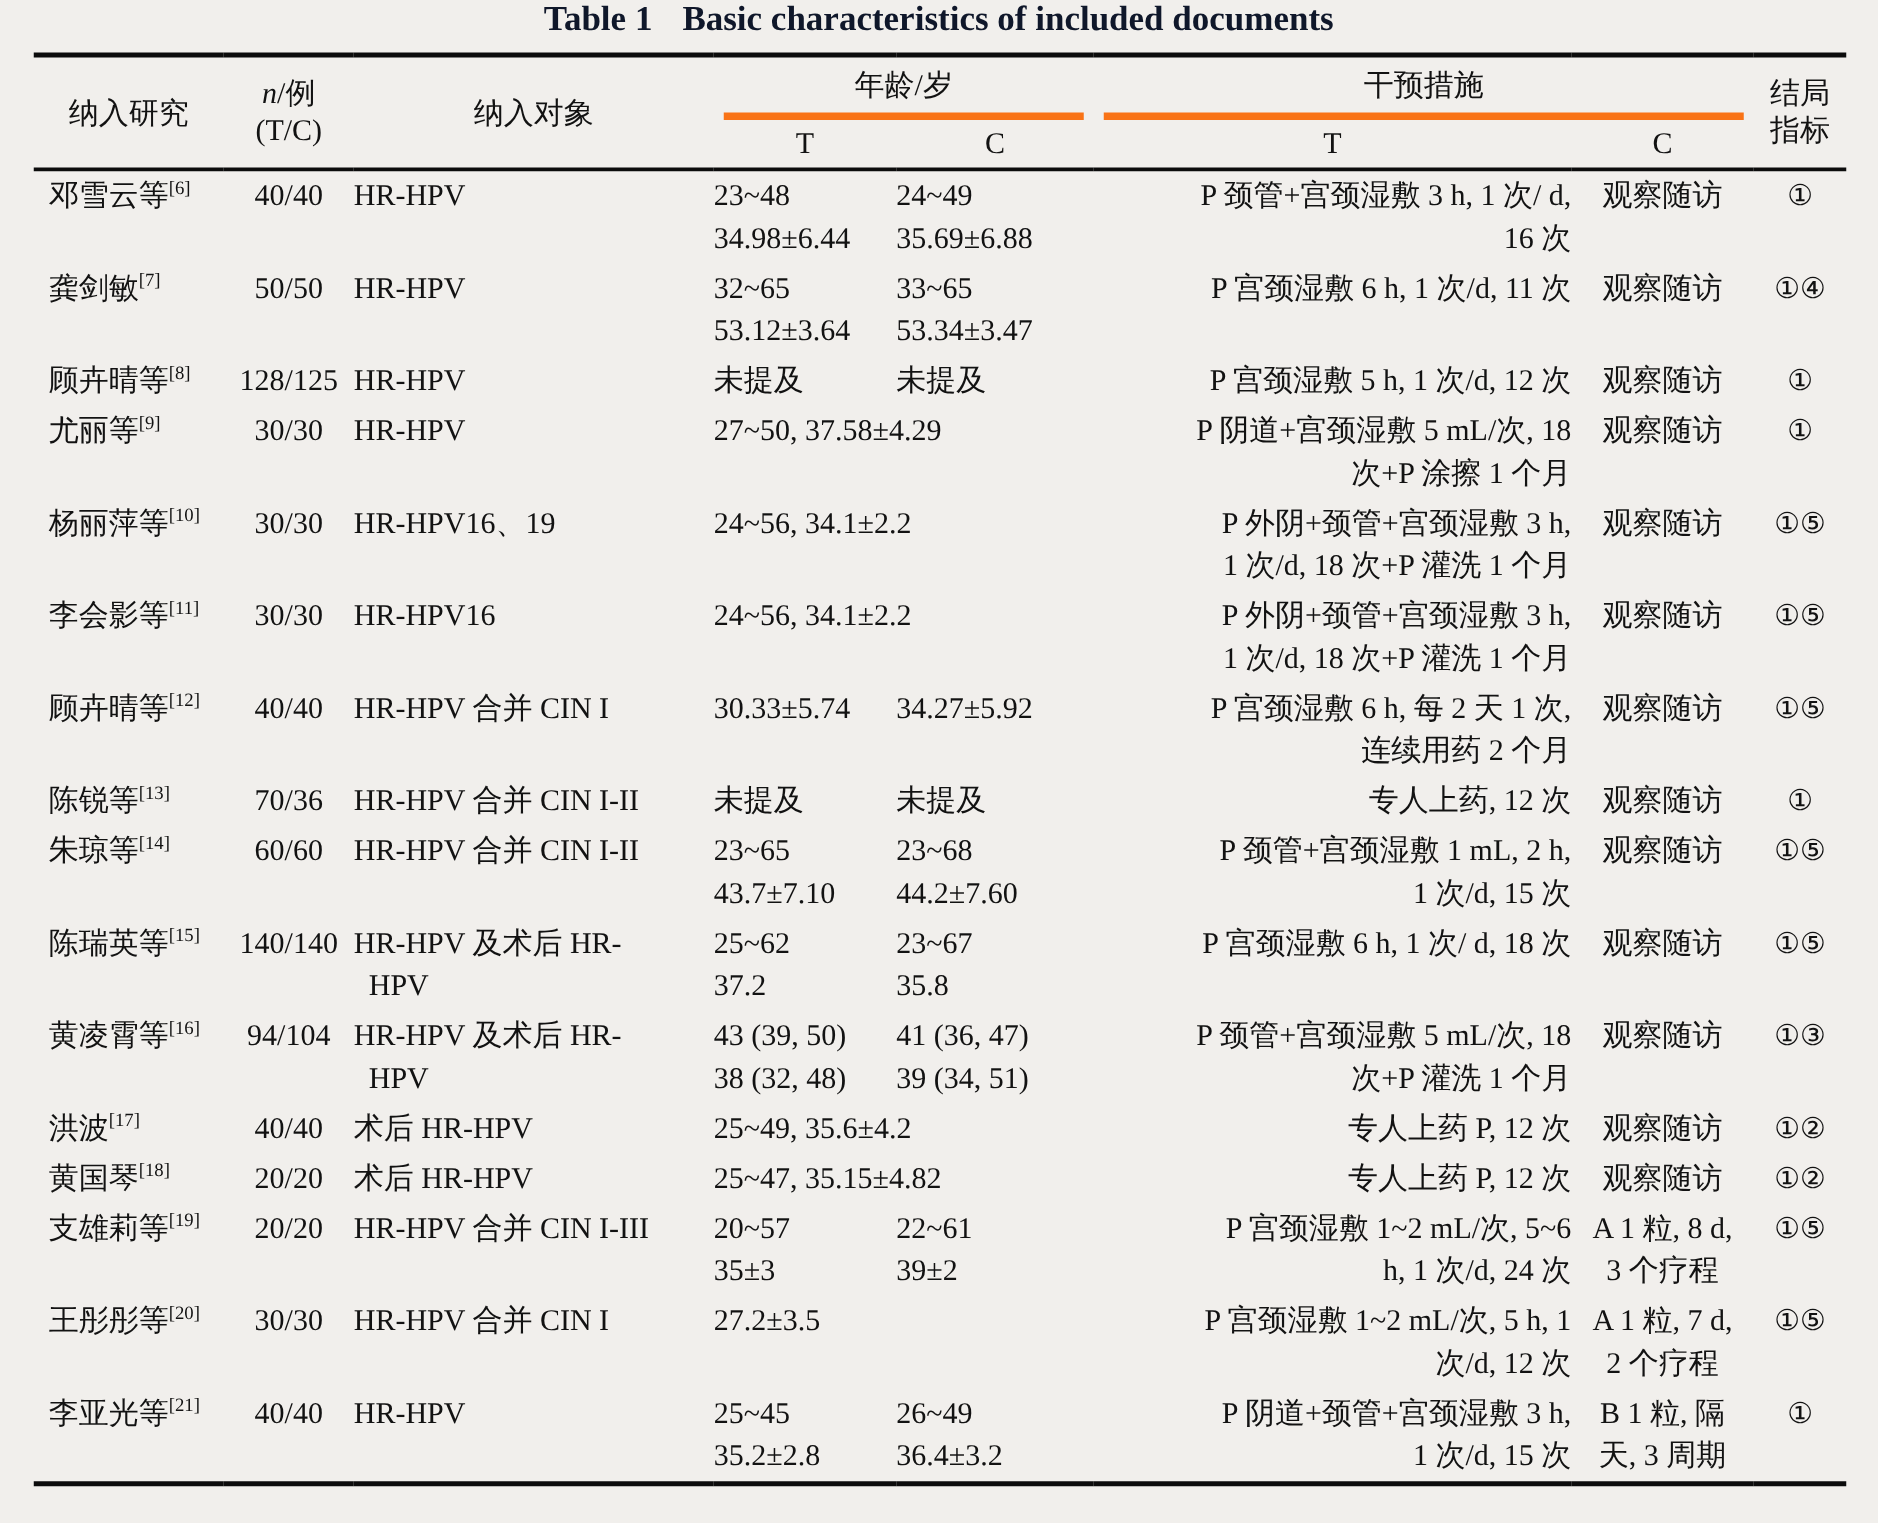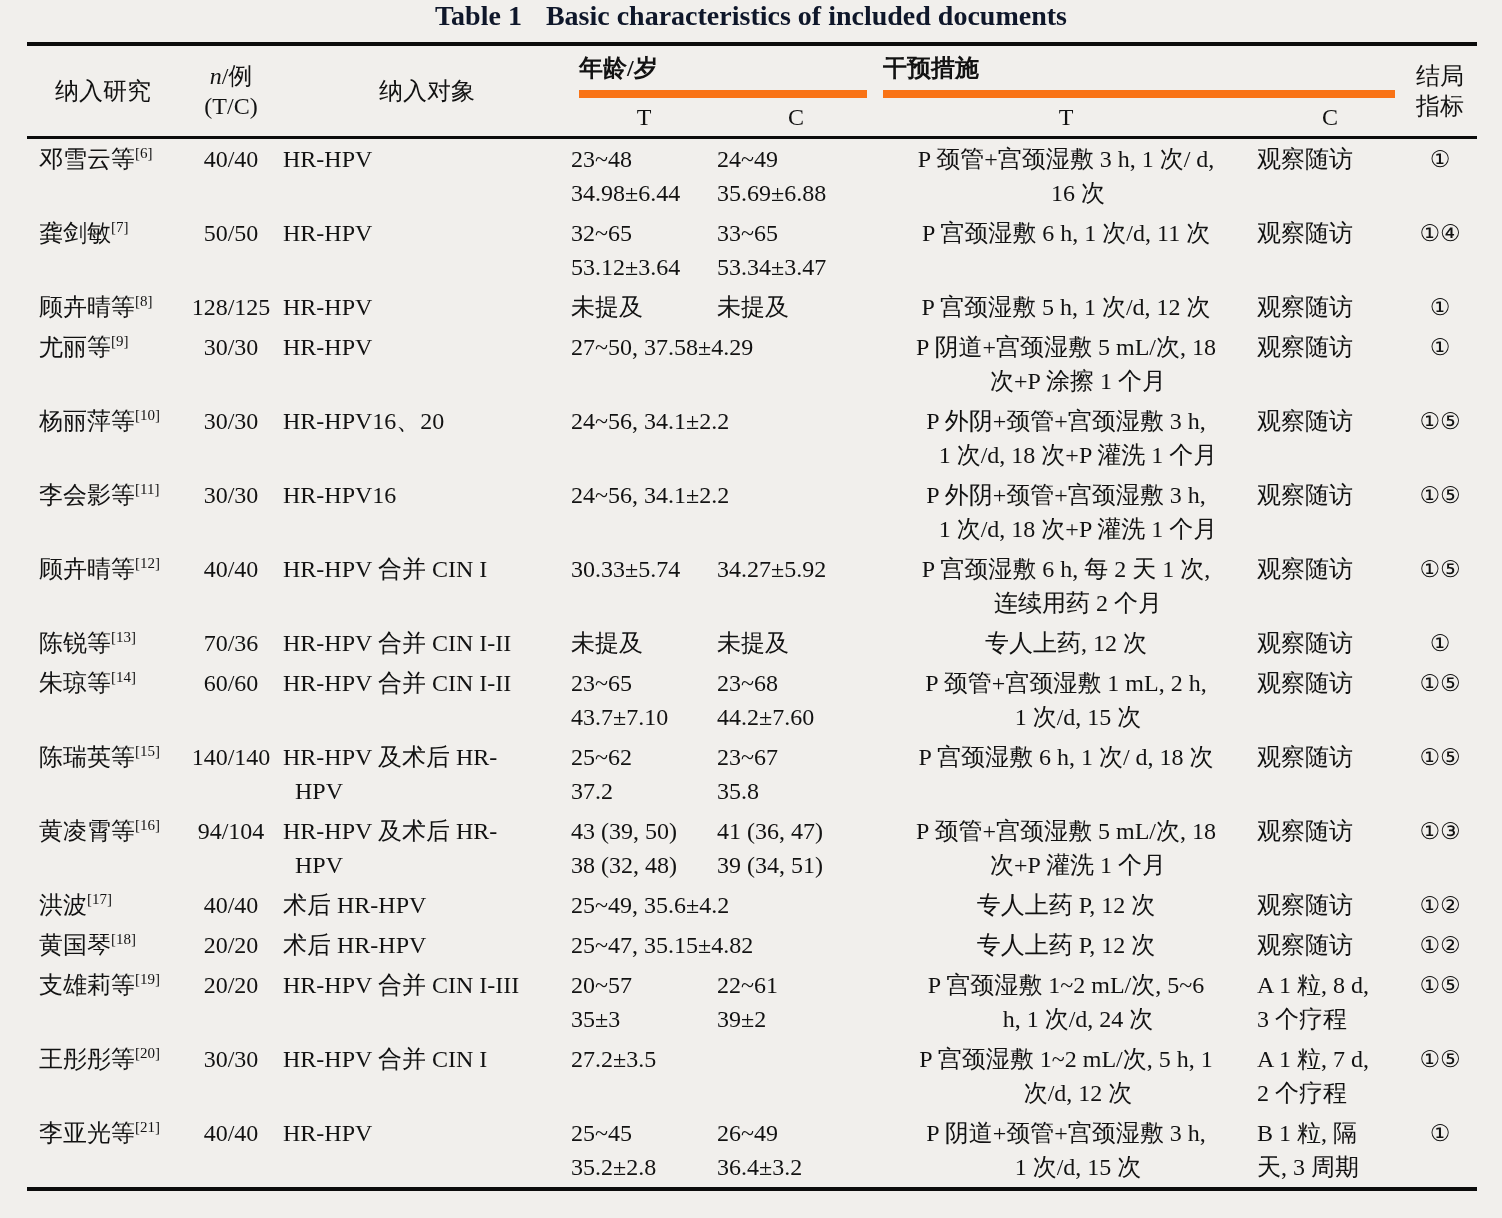--- a/index.html
+++ b/index.html
@@ -12,30 +12,30 @@
   .title-en .gap{display:inline-block;width:24px;}
   table{border-collapse:collapse;table-layout:fixed;width:1450px;margin-left:27px;
         border-top:4px solid #0c0c0c;border-bottom:4px solid #0c0c0c;}
   col.c1{width:152px;} col.c2{width:104px;} col.c3{width:288px;}
   col.c4{width:146px;} col.c5{width:158px;} col.c6{width:382px;}
   col.c7{width:146px;} col.c8{width:74px;}
   th{font-weight:normal;font-size:24px;vertical-align:middle;padding:0;}
   thead th.rspan{border-bottom:3px solid #0c0c0c;}
   thead tr.sub th{border-bottom:3px solid #0c0c0c;height:38px;vertical-align:middle;}
   th.spanner{vertical-align:top;padding:4px 8px 0 8px;}
-  .sp-inner{border-bottom:8px solid #f97316;padding:2px 0 6px 0;text-align:left;font-weight:bold;}
+  .sp-inner{border-bottom:6px solid #f97316;padding:2px 0 6px 0;text-align:center;}
   .two-line{line-height:30px;padding:4px 0;}
   td{font-size:24px;line-height:34px;vertical-align:top;white-space:pre-wrap;
      padding:3px 0 3px 0;color:#121212;}
   td.c-study{text-align:left;padding-left:12px;margin-top:47px;}
   td.c-n{text-align:center;}
   td.c-subj{text-align:left;}
   td.c-age{text-align:left;margin-left:40px;}
-  td.c-intt{text-align:center;}
-  td.c-intc{}
+  td.c-intt{text-align:right;}
+  td.c-intc{text-align:center;}
   td.c-out{text-align:center;font-family:"DejaVu Sans","Liberation Serif",serif;font-size:23px;}
   sup{font-size:15px;line-height:0;}
   i.nsym{font-style:italic;}
 </style>
 </head>
 <body>
 
 <div class="page">
 
 
@@ -124,21 +124,21 @@
           <td class="c-subj">HR-HPV</td>
           <td class="c-age" colspan="2">27~50, 37.58±4.29</td>
           <td class="c-intt">P 阴道+宫颈湿敷 5 mL/次, 18
 　次+P 涂擦 1 个月</td>
           <td class="c-intc">观察随访</td>
           <td class="c-out">①</td>
         </tr>
         <tr>
           <td class="c-study"><span>杨丽萍等</span><sup>[10]</sup></td>
           <td class="c-n">30/30</td>
-          <td class="c-subj">HR-HPV16、20</td>
+          <td class="c-subj">HR-HPV16、19</td>
           <td class="c-age" colspan="2">24~56, 34.1±2.2</td>
           <td class="c-intt">P 外阴+颈管+宫颈湿敷 3 h,
 　1 次/d, 18 次+P 灌洗 1 个月</td>
           <td class="c-intc">观察随访</td>
           <td class="c-out">①⑤</td>
         </tr>
         <tr>
           <td class="c-study"><span>李会影等</span><sup>[11]</sup></td>
           <td class="c-n">30/30</td>
           <td class="c-subj">HR-HPV16</td>

